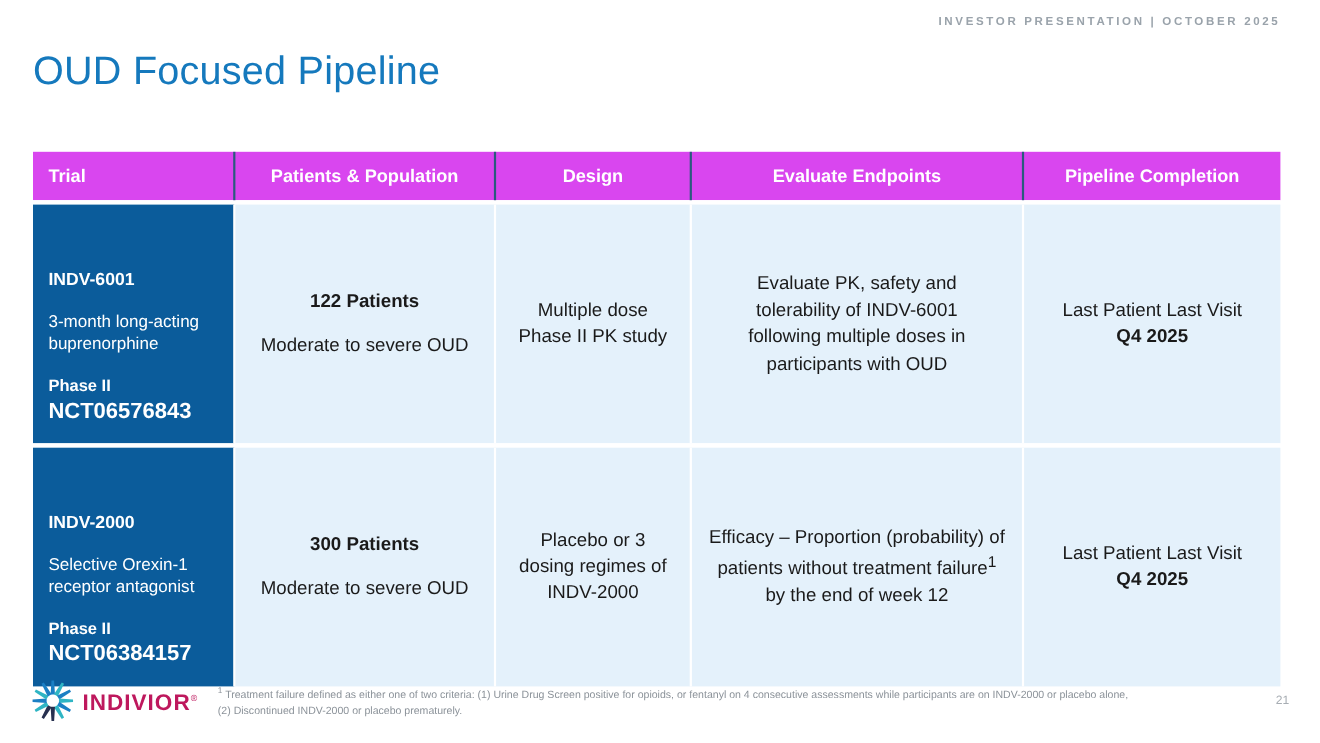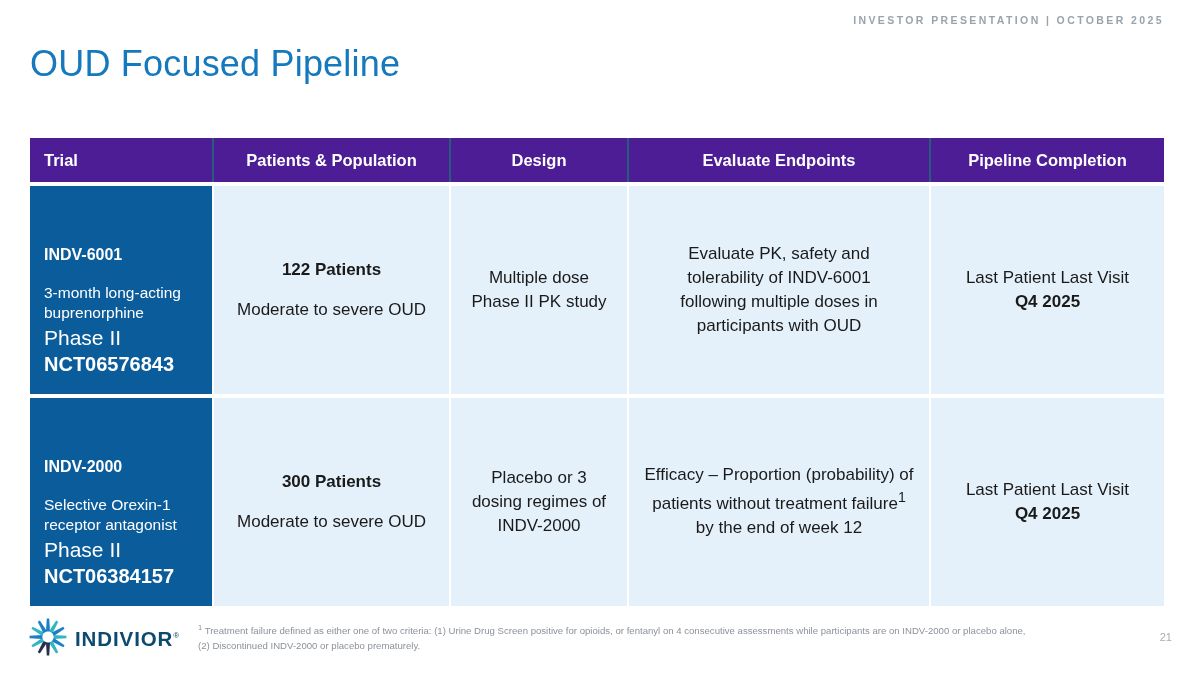--- a/index.html
+++ b/index.html
@@ -48,21 +48,21 @@
     border-collapse: collapse;
     table-layout: fixed;
   }
   .pipeline-table th,
   .pipeline-table td {
     padding: 0;
     vertical-align: middle;
   }
 
   thead th {
-    background: #4c1d95;
+    background: #d946ef;
     color: #ffffff;
     font-size: 16.5px;
     font-weight: 700;
     height: 44px;
     border-right: 2px solid #2a5a7d;
     text-align: center;
   }
   thead th:last-child { border-right: none; }
   thead th.th-trial {
     text-align: left;
@@ -105,23 +105,24 @@
     line-height: 1.3;
     margin-top: 43px;
   }
   .trial-desc {
     font-size: 15.5px;
     font-weight: 400;
     line-height: 1.32;
     margin-top: 17px;
   }
   .trial-phase {
-    font-size: 21px;
-    font-weight: 400;
+    font-size: 15px;
+    font-weight: 700;
     line-height: 1.32;
+    margin-top: 17px;
   }
   .trial-nct {
     font-size: 20px;
     font-weight: 700;
     line-height: 1.32;
   }
 
   .bold-line { font-weight: 700; }
   .spacer-line { display: block; height: 16px; }
 
@@ -150,21 +151,21 @@
     position: absolute;
     left: 28px;
     top: 617px;
     display: flex;
     align-items: center;
     gap: 7px;
   }
   .logo-wordmark {
     font-size: 20.5px;
     font-weight: 700;
-    color: #0c4a6e;
+    color: #be185d;
     letter-spacing: 0.9px;
     line-height: 1;
     position: relative;
   }
   .logo-wordmark .tm {
     font-size: 8px;
     vertical-align: super;
     font-weight: 400;
   }
 </style>

